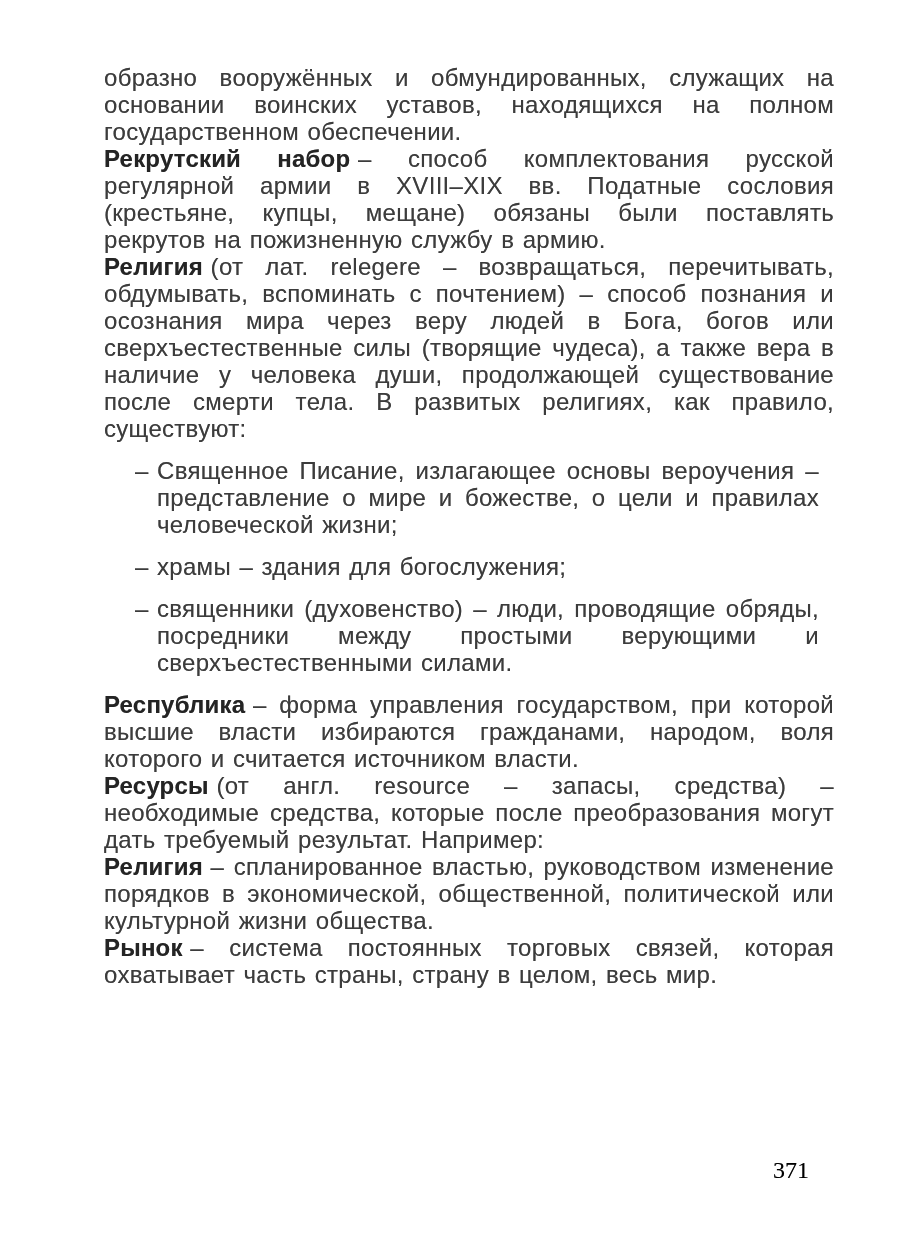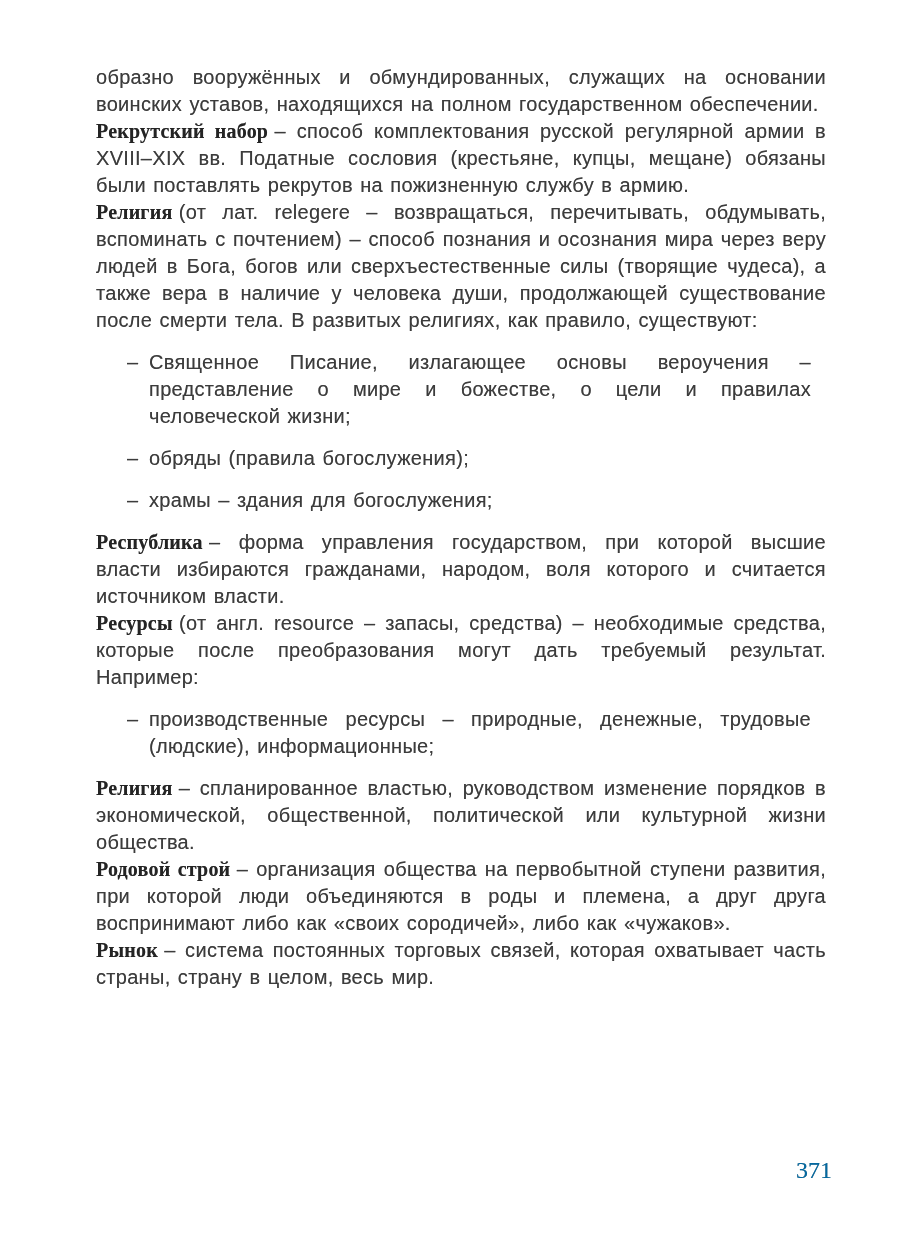--- a/index.html
+++ b/index.html
@@ -14,98 +14,95 @@
     overflow: hidden;
     font-family: "Liberation Sans", sans-serif;
   }
   .page {
     position: absolute;
     inset: 0;
     background: #ffffff;
   }
   .text-column {
     position: absolute;
-    left: 96px;
+    left: 104px;
     top: 64px;
     width: 730px;
     color: #3c3c3c;
-    font-size: 20px;
+    font-size: 24px;
     line-height: 27px;
     letter-spacing: 0.3px;
     word-spacing: 1.5px;
     text-align: justify;
     text-shadow: 0 0 0.6px rgba(60,60,60,0.55);
   }
   .entry {
     margin: 0;
     padding: 0;
   }
   .term {
     font-weight: bold;
     color: #242424;
     margin-right: 0.32em;
     letter-spacing: 0.2px;
-    font-family: Liberation Serif, serif;
   }
   .bullet-list {
     margin: 0;
     padding: 0;
   }
   .bullet {
     position: relative;
     padding-left: 38px;
     margin: 15px;
   }
   .bullet::before {
     content: "\2013";
     position: absolute;
     left: 16px;
     top: 0;
   }
   .page-number {
     position: absolute;
-    left: 788px;
+    left: 765px;
     top: 1157px;
     width: 52px;
     text-align: center;
     font-family: "Liberation Serif", serif;
     font-size: 24px;
-    color: #0369a1;
+    color: #000000;
     text-shadow: 0 0 0.6px rgba(60,60,60,0.5);
   }
 </style>
 </head>
 <body>
 
 <div class="page">
 
   <div class="text-column">
 
     <p class="entry"><span class="def">образно вооружённых и обмундированных, служащих на основании воинских уставов, находящихся на полном государственном обеспечении.</span></p>
 
     <p class="entry"><span class="term">Рекрутский набор</span><span class="def">– способ комплектования русской регулярной армии в XVIII–XIX вв. Податные сословия (крестьяне, купцы, мещане) обязаны были поставлять рекрутов на пожизненную службу в армию.</span></p>
 
     <p class="entry"><span class="term">Религия</span><span class="def">(от лат. relegere – возвращаться, перечитывать, обдумывать, вспоминать с почтением) – способ познания и осознания мира через веру людей в Бога, богов или сверхъестественные силы (творящие чудеса), а также вера в наличие у человека души, продолжающей существование после смерти тела. В развитых религиях, как правило, существуют:</span></p>
     <div class="bullet-list">
       <div class="bullet">Священное Писание, излагающее основы вероучения – представление о мире и божестве, о цели и правилах человеческой жизни;</div>
-      <div class="bullet">обряды (правила богослужения);</div>
       <div class="bullet">храмы – здания для богослужения;</div>
+      <div class="bullet">священники (духовенство) – люди, проводящие обряды, посредники между простыми верующими и сверхъестественными силами.</div>
     </div>
 
     <p class="entry"><span class="term">Республика</span><span class="def">– форма управления государством, при которой высшие власти избираются гражданами, народом, воля которого и считается источником власти.</span></p>
 
     <p class="entry"><span class="term">Ресурсы</span><span class="def">(от англ. resource – запасы, средства) – необходимые средства, которые после преобразования могут дать требуемый результат. Например:</span></p>
     <div class="bullet-list">
-      <div class="bullet">производственные ресурсы – природные, денежные, трудовые (людские), информационные;</div>
     </div>
 
 
     <p class="entry"><span class="term">Религия</span><span class="def">– спланированное властью, руководством изменение порядков в экономической, общественной, политической или культурной жизни общества.</span></p>
 
-    <p class="entry"><span class="term">Родовой строй</span><span class="def">– организация общества на первобытной ступени развития, при которой люди объединяются в роды и племена, а друг друга воспринимают либо как «своих сородичей», либо как «чужаков».</span></p>
 
     <p class="entry"><span class="term">Рынок</span><span class="def">– система постоянных торговых связей, которая охватывает часть страны, страну в целом, весь мир.</span></p>
 
 
   </div>
 
   <div class="page-number">371</div>
 
 </div>
 

